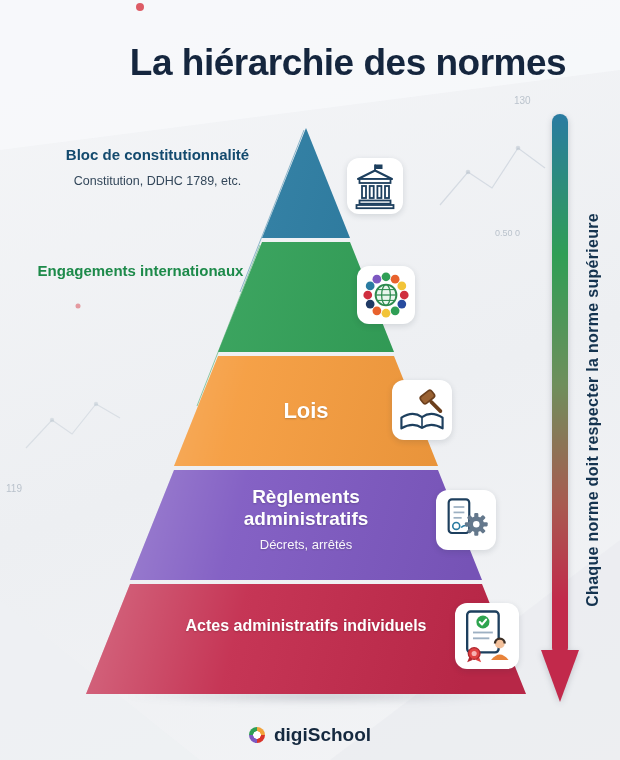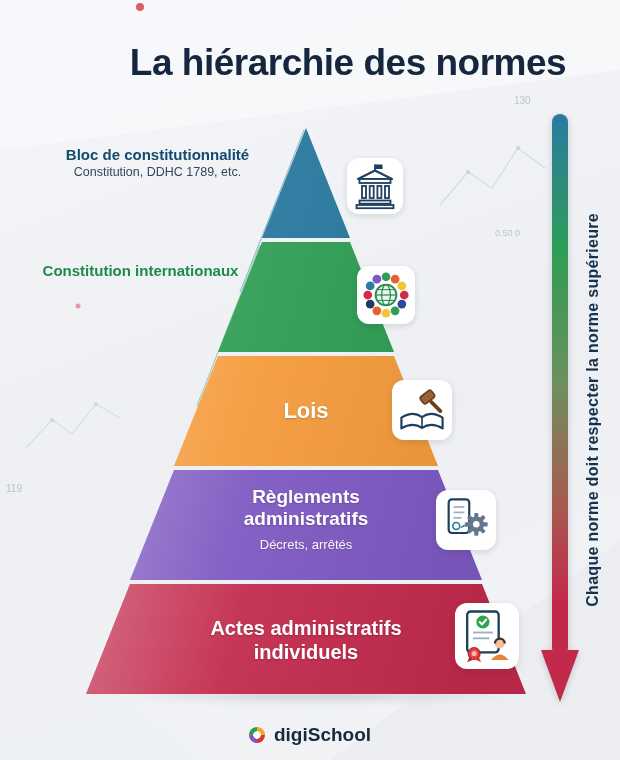--- a/index.html
+++ b/index.html
@@ -21,32 +21,32 @@
   .band::before{ content:""; position:absolute; inset:0;
     background:linear-gradient(105deg, rgba(255,255,255,0.30) 0%, rgba(255,255,255,0.06) 35%, rgba(0,0,0,0.06) 88%); }
   .b1{ top:0;     clip-path:polygon(50% 0,60% 100%,40% 100%); }
   .b2{ top:114px; clip-path:polygon(40% 0,60% 0,70% 100%,30% 100%); }
   .b3{ top:228px; clip-path:polygon(30% 0,70% 0,80% 100%,20% 100%); }
   .b4{ top:342px; clip-path:polygon(20% 0,80% 0,90% 100%,10% 100%); }
   .b5{ top:456px; clip-path:polygon(10% 0,90% 0,100% 100%,0 100%); }
 
   .side-label{ position:absolute; text-align:center; }
   .side-label .lt{ font-weight:800; font-size:15px; line-height:1.16; }
-  .side-label .ls{ font-size:12.5px; color:#33475a; margin-top:2px; }
+  .side-label .ls{ font-size:12.5px; color:#33475a; margin-top:11px; }
   .sl1{ left:40px; top:146px; width:235px; }
   .sl2{ left:28px; top:262px; width:225px; }
 
   .in-label{ position:absolute; left:86px; width:440px; text-align:center; color:#ffffff;
     text-shadow:0 1px 2px rgba(0,0,0,0.20); }
   .il3{ top:398px; font-size:22px; font-weight:800; }
   .il4{ top:486px; }
   .il4 .bt{ font-size:19px; font-weight:800; line-height:1.18; width:235px; margin:0 auto; }
   .il4 .bs{ font-size:13px; margin-top:6px; opacity:0.95; }
   .il5{ top:616px; }
-  .il5 .bt{ font-size:20px; font-weight:800; line-height:1.22; width:280px; margin:0 auto; }
+  .il5 .bt{ font-size:16px; font-weight:800; line-height:1.22; width:280px; margin:0 auto; }
 
   .icon{ position:absolute; display:flex; align-items:center; justify-content:center;
     background:#ffffff; border-radius:12px; box-shadow:0 2px 6px rgba(30,40,60,0.14); padding:4px; }
   .icon svg{ width:100%; height:100%; }
   .ic1{ left:347px; top:158px; width:56px; height:56px; }
   .ic2{ left:357px; top:266px; width:58px; height:58px; }
   .ic3{ left:392px; top:380px; width:60px; height:60px; }
   .ic4{ left:436px; top:490px; width:60px; height:60px; }
   .ic5{ left:455px; top:603px; width:64px; height:66px; }
 
@@ -101,21 +101,21 @@
     <div class="band b4" style="background-color: rgb(125, 88, 193);"></div>
     <div class="band b5" style="background-color: rgb(194, 41, 75);"></div>
   </div>
 
   <div class="side-label sl1">
     <div class="lt" style="color: rgb(19, 74, 110);">Bloc de constitutionnalité</div>
     <div class="ls">Constitution, DDHC 1789, etc.</div>
   </div>
 
   <div class="side-label sl2">
-    <div class="lt" style="color: rgb(29, 138, 74);">Constitution internationaux</div>
+    <div class="lt" style="color: rgb(29, 138, 74);">Engagements internationaux</div>
   </div>
 
   <div class="in-label il3">Lois</div>
 
   <div class="in-label il4">
     <div class="bt">Règlements administratifs</div>
     <div class="bs">Décrets, arrêtés</div>
   </div>
 
   <div class="in-label il5">

